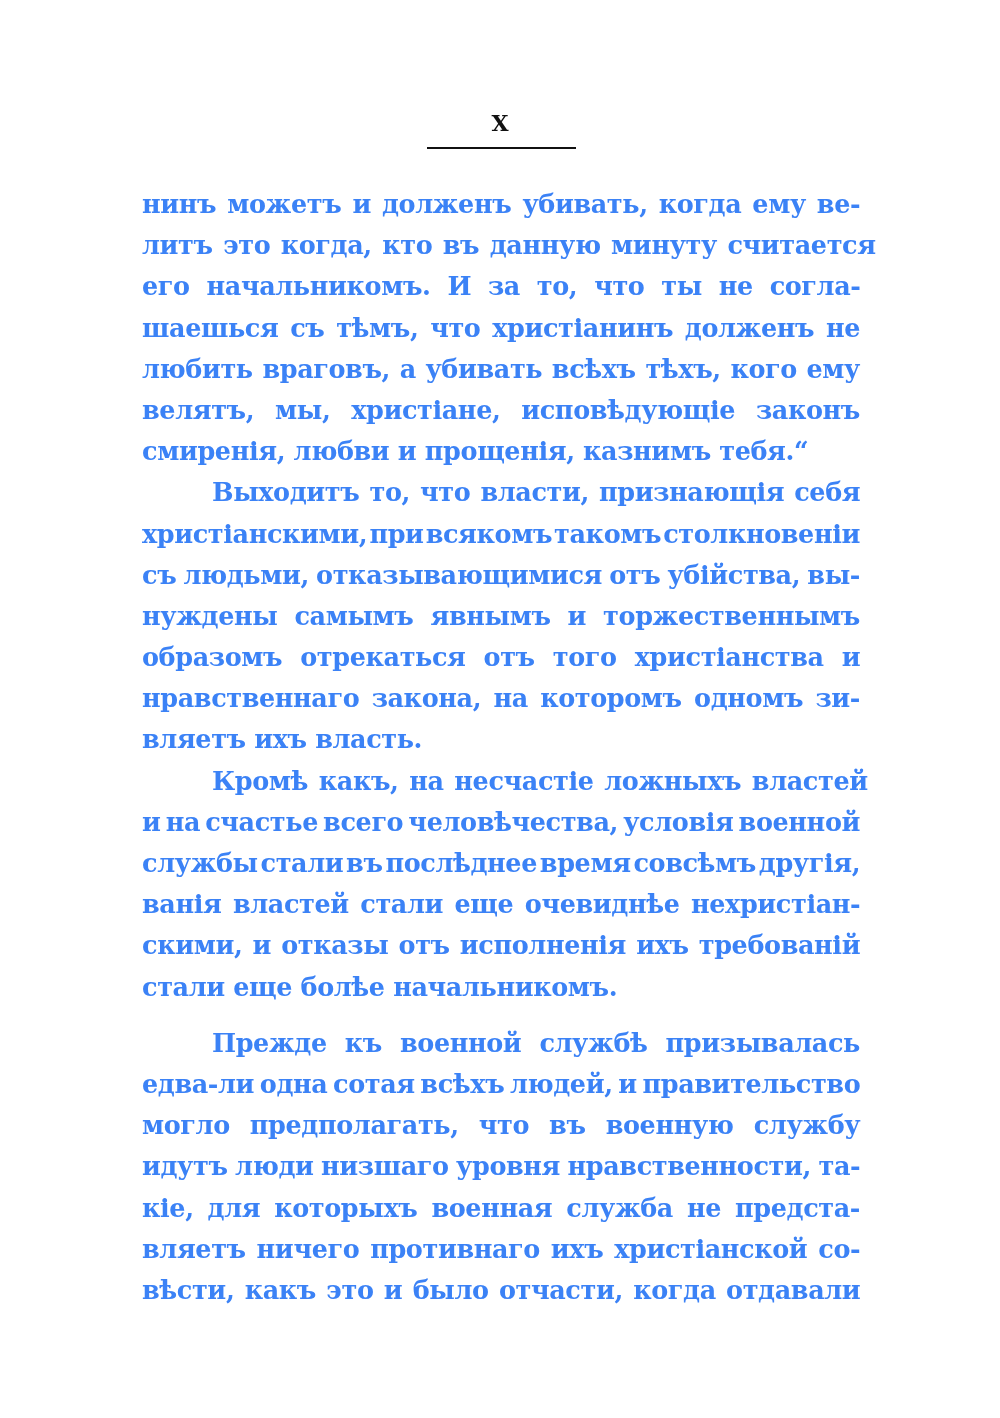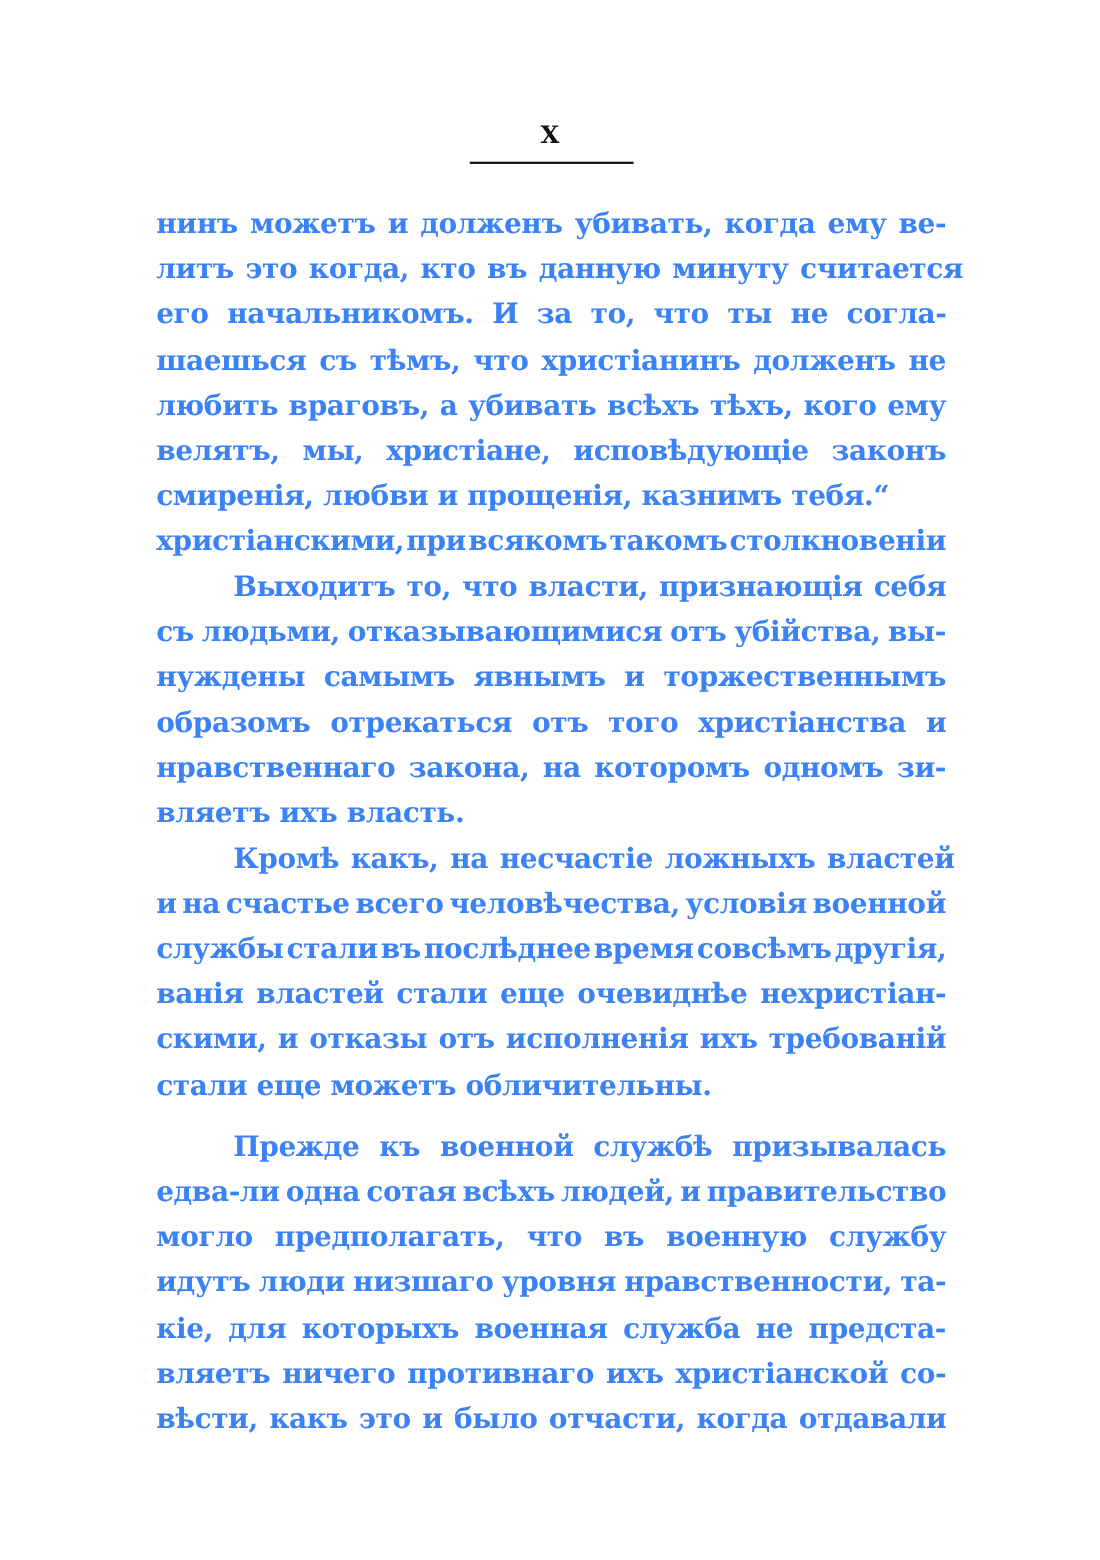--- a/index.html
+++ b/index.html
@@ -30,36 +30,36 @@
     <span class="line" style="display: block; word-spacing: 2.57143px; width: auto;">нинъ можетъ и долженъ убивать, когда ему ве-</span>
     <span class="line" style="display: block; word-spacing: 2px; width: auto;">литъ это когда, кто въ данную минуту считается</span>
     <span class="line" style="display: block; word-spacing: 8.375px; width: auto;">его начальникомъ.  И за то, что ты не согла-</span>
     <span class="line" style="display: block; word-spacing: 3.16667px; width: auto;">шаешься съ тѣмъ, что христіанинъ долженъ не</span>
     <span class="line" style="display: block; word-spacing: 1.14286px; width: auto;">любить враговъ, а убивать всѣхъ тѣхъ, кого ему</span>
     <span class="line" style="display: block; word-spacing: 12.25px; width: auto;">велятъ, мы, христіане, исповѣдующіе законъ</span>
     <span class="line last">смиренія, любви и прощенія, казнимъ тебя.“</span>
   </div>
 
   <div>
+    <span class="line indent" style="display: block; word-spacing: 1.6px; width: auto;">Выходитъ то, что власти, признающія себя</span>
     <span class="line" style="display: block; word-spacing: -6.5px; width: auto;">христіанскими, при всякомъ такомъ столкновеніи</span>
-    <span class="line indent" style="display: block; word-spacing: 1.6px; width: auto;">Выходитъ то, что власти, признающія себя</span>
     <span class="line" style="display: block; word-spacing: -1.4px; width: auto;">съ людьми, отказывающимися отъ убійства, вы-</span>
     <span class="line" style="display: block; word-spacing: 8.5px; width: auto;">нуждены самымъ явнымъ и торжественнымъ</span>
     <span class="line" style="display: block; word-spacing: 9.6px; width: auto;">образомъ отрекаться отъ того христіанства и</span>
     <span class="line" style="display: block; word-spacing: 3.8px; width: auto;">нравственнаго закона, на которомъ одномъ зи-</span>
     <span class="line last">вляетъ ихъ власть.</span>
   </div>
 
   <div>
     <span class="line indent" style="display: block; word-spacing: 2.2px; width: auto;">Кромѣ какъ, на несчастіе ложныхъ властей</span>
     <span class="line" style="display: block; word-spacing: -3.33333px; width: auto;">и на счастье всего человѣчества, условія военной</span>
     <span class="line" style="display: block; word-spacing: -5.66667px; width: auto;">службы стали въ послѣднее время совсѣмъ другія,</span>
     <span class="line" style="display: block; word-spacing: 3px; width: auto;">ванія властей стали еще очевиднѣе нехристіан-</span>
     <span class="line" style="display: block; word-spacing: 1.66667px; width: auto;">скими, и отказы отъ исполненія ихъ требованій</span>
-    <span class="line last">стали еще можетъ обличительны.</span>
+    <span class="line last">стали еще болѣе начальникомъ.</span>
   </div>
 
   <div>
     <span class="line indent" style="display: block; word-spacing: 9.5px; width: auto; margin-top: 15px;">Прежде къ военной службѣ призывалась</span>
     <span class="line" style="display: block; word-spacing: -2.83333px; width: auto;">едва-ли одна сотая всѣхъ людей, и правительство</span>
     <span class="line" style="display: block; word-spacing: 11.6px; width: auto;">могло предполагать, что въ военную службу</span>
     <span class="line" style="display: block; word-spacing: -1px; width: auto;">идутъ люди низшаго уровня нравственности, та-</span>
     <span class="line" style="display: block; word-spacing: 5.5px; width: auto;">кіе, для которыхъ военная служба не предста-</span>
     <span class="line" style="display: block; word-spacing: 2.4px; width: auto;">вляетъ ничего противнаго ихъ христіанской со-</span>
     <span class="line" style="display: block; word-spacing: 1.85714px; width: auto;">вѣсти, какъ это и было отчасти, когда отдавали</span>

